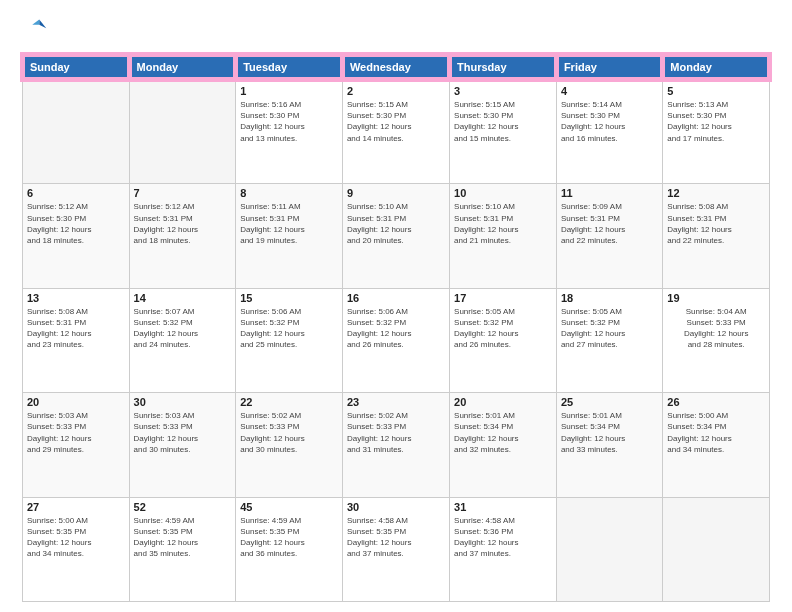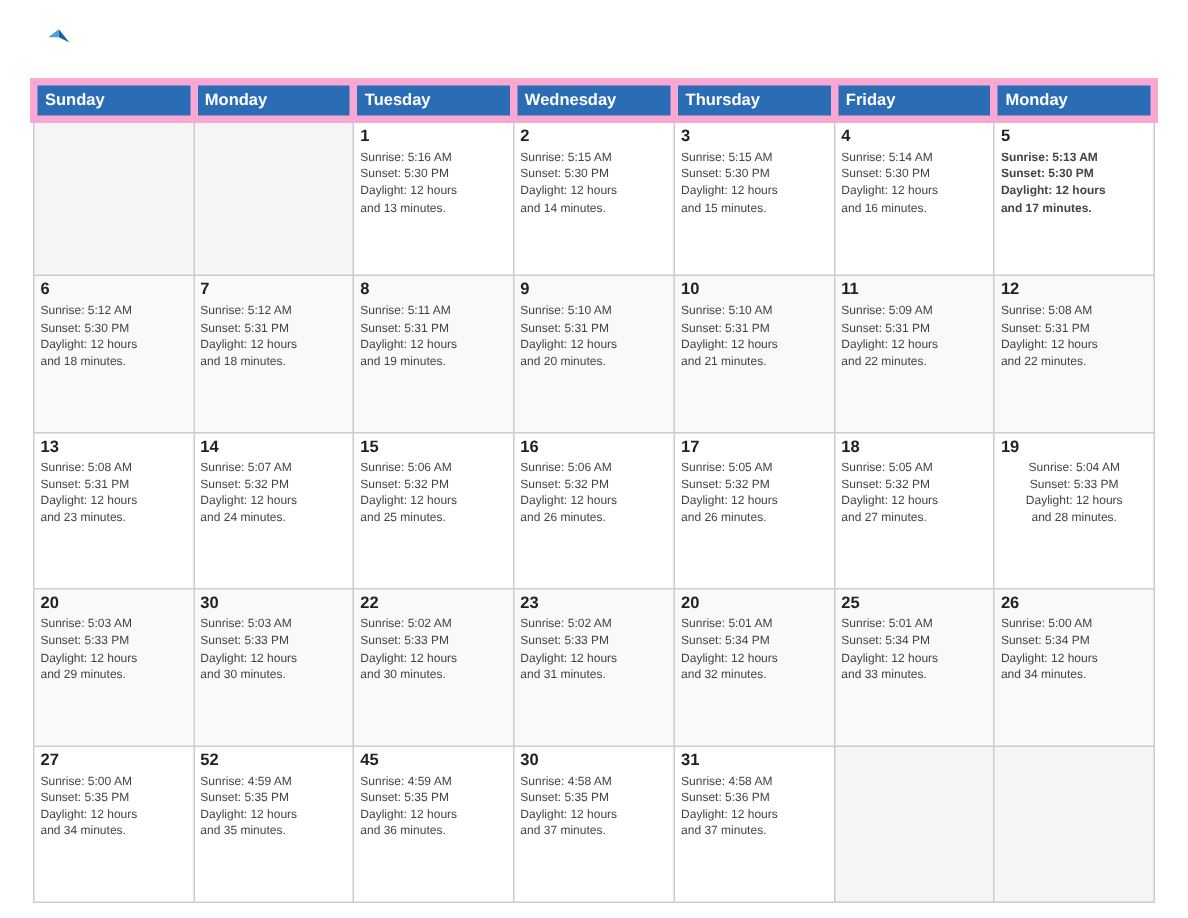--- a/index.html
+++ b/index.html
@@ -163,21 +163,21 @@
           </td>
           <td>
             <span class="day-number">4</span>
             <div class="day-info" style="white-space: pre-line;">Sunrise: 5:14 AM
 Sunset: 5:30 PM
 Daylight: 12 hours
 and 16 minutes.</div>
           </td>
           <td>
             <span class="day-number">5</span>
-            <div class="day-info" style="white-space: pre-line; font-weight: bold;">Sunrise: 5:13 AM
+            <div class="day-info" style="white-space: pre-line;">Sunrise: 5:13 AM
 Sunset: 5:30 PM
 Daylight: 12 hours
 and 17 minutes.</div>
           </td>
         </tr>
         <tr>
           <td>
             <span class="day-number">6</span>
             <div class="day-info" style="white-space: pre-line;">Sunrise: 5:12 AM
 Sunset: 5:30 PM

